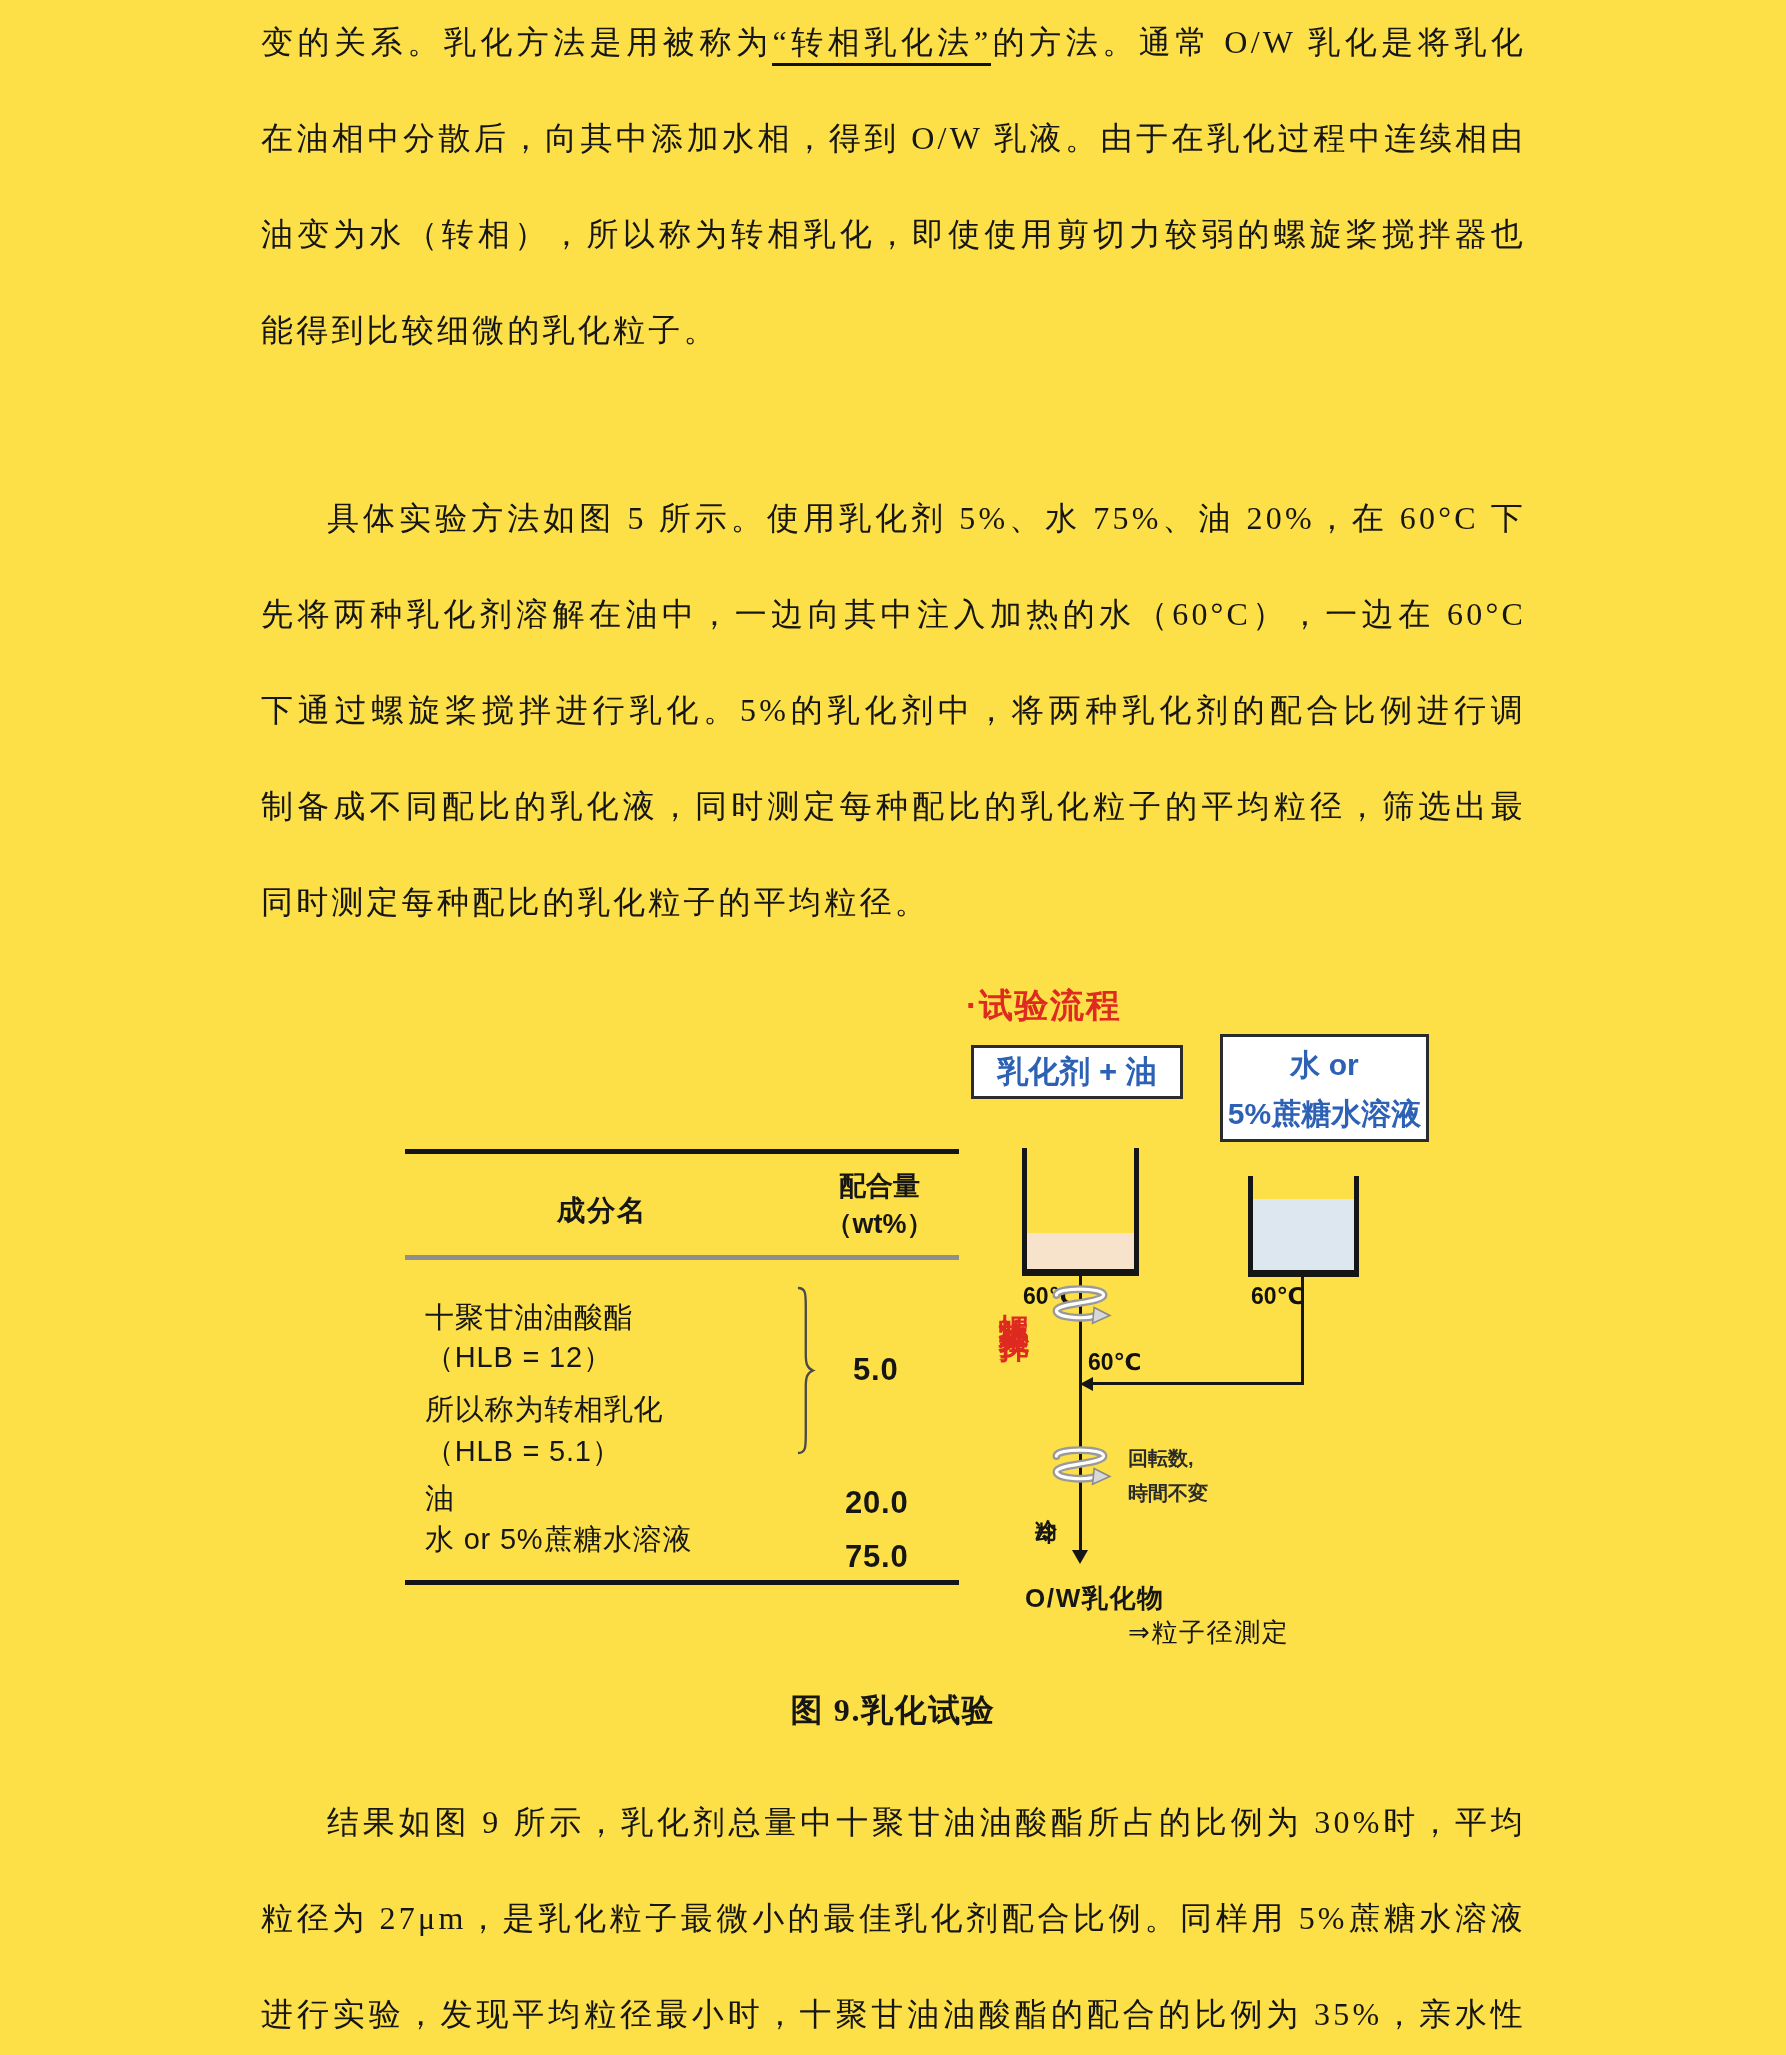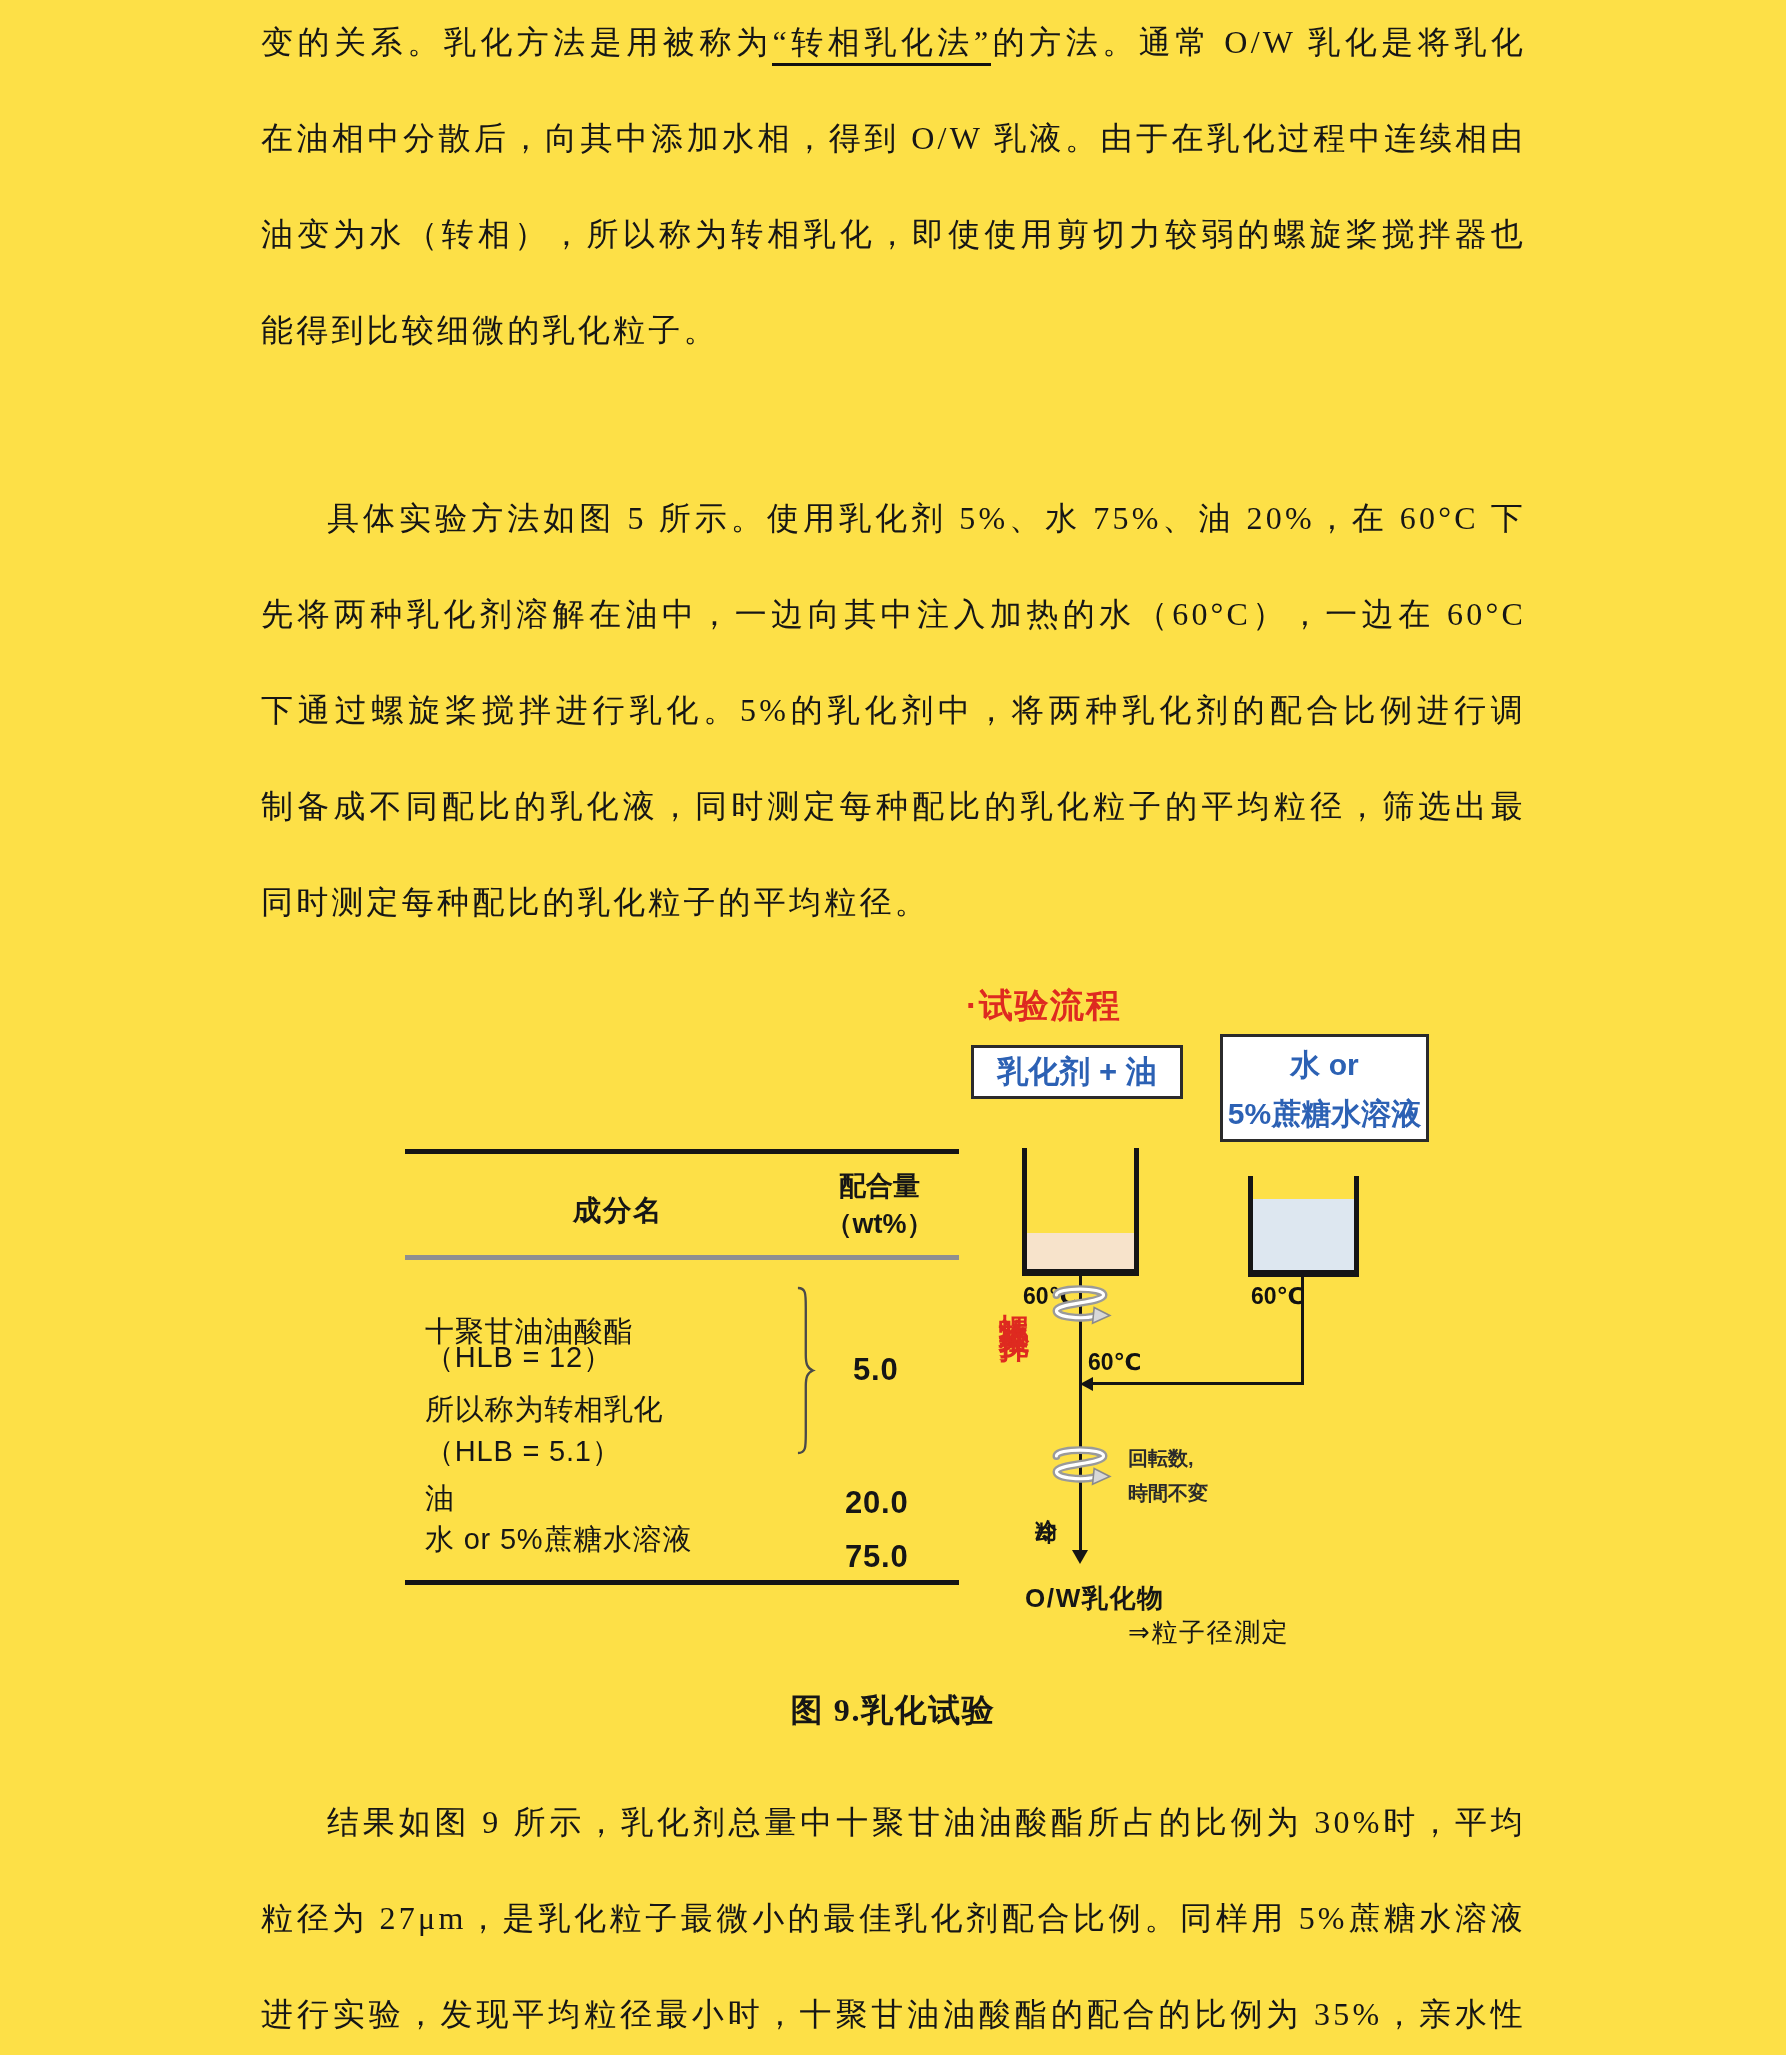--- a/index.html
+++ b/index.html
@@ -22,21 +22,21 @@
   .indent{text-indent:66px;}
   .ul{border-bottom:3.2px solid #111;padding-bottom:3.2px;}
   
   .caption{position:absolute;left:0;top:1689px;width:1786px;text-align:center;
     font-size:32px;font-weight:700;letter-spacing:1.6px;}
   
   .ctable{position:absolute;left:405px;top:1149px;width:554px;height:436px;
     border-top:5.5px solid #151515;border-bottom:5.5px solid #151515;
     font-family:"Liberation Sans","DejaVu Sans",sans-serif;}
   .ctable .hsep{position:absolute;left:0;top:101px;width:100%;height:4.7px;background:#8f8f8f;}
-  .th-comp{position:absolute;left:16px;top:38px;width:394px;text-align:center;
+  .th-comp{position:absolute;left:0;top:38px;width:394px;text-align:center;
     font-size:28.5px;font-weight:700;letter-spacing:1.6px;}
   .th-amt{position:absolute;left:394px;top:12.7px;width:161px;text-align:center;
     font-size:27px;font-weight:700;line-height:38px;}
   .trow{position:absolute;left:20px;font-size:29px;font-weight:500;letter-spacing:0.8px;white-space:nowrap;}
   .tval{position:absolute;font-size:31px;font-weight:600;letter-spacing:0.8px;}
   .brace{position:absolute;left:389px;top:131px;}
   
   .dg{font-family:"Liberation Sans","DejaVu Sans",sans-serif;position:absolute;white-space:nowrap;}
   .flow-title{left:966px;top:983px;font-size:34px;font-weight:700;color:var(--accent-red);letter-spacing:1.6px;}
   .bluebox{border:3.2px solid #2b2b2b;color:var(--accent-blue);font-weight:700;text-align:center;background:#fff;}
@@ -81,21 +81,21 @@
     <div class="bl j">先将两种乳化剂溶解在油中，一边向其中注入加热的水（60°C），一边在 60°C</div>
     <div class="bl j">下通过螺旋桨搅拌进行乳化。5%的乳化剂中，将两种乳化剂的配合比例进行调整，</div>
     <div class="bl j">制备成不同配比的乳化液，同时测定每种配比的乳化粒子的平均粒径，筛选出最</div>
     <div class="bl">同时测定每种配比的乳化粒子的平均粒径。</div>
   </div>
 
   <div class="ctable">
     <div class="hsep"></div>
     <div class="th-comp">成分名</div>
     <div class="th-amt"><span>配合量</span><br><span>（wt%）</span></div>
-    <div class="trow" style="top:158px;">十聚甘油油酸酯</div>
+    <div class="trow" style="top:144px;">十聚甘油油酸酯</div>
     <div class="trow" style="top:184px;">（HLB = 12）</div>
     <div class="trow" style="top:236px;">所以称为转相乳化</div>
     <div class="trow" style="top:278px;">（HLB = 5.1）</div>
     <div class="trow" style="top:325px;">油</div>
     <div class="trow" style="top:366px;">水 or 5%蔗糖水溶液</div>
     <svg class="brace" width="22" height="171" viewBox="0 0 28 216">
       <path d="M5 3 C15 3 15 10 15 28 L15 88 C15 100 17 105 24 108 C17 111 15 116 15 128 L15 188 C15 206 15 213 5 213" fill="none" stroke="#4a4a4a" stroke-width="3"></path>
     </svg>
     <div class="tval" style="left:448px;top:198px;">5.0</div>
     <div class="tval" style="left:440px;top:331px;">20.0</div>

